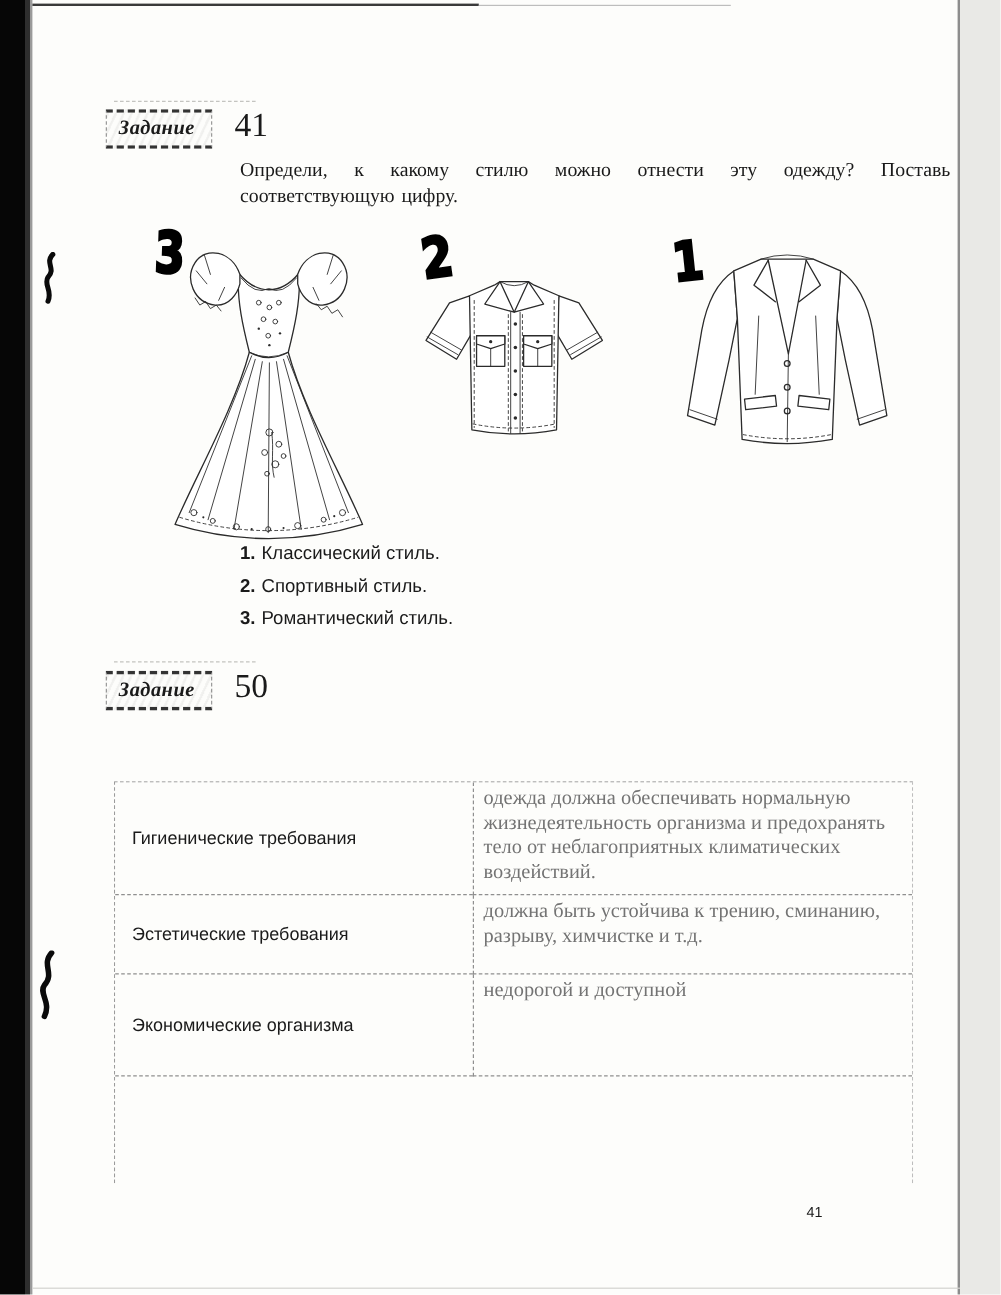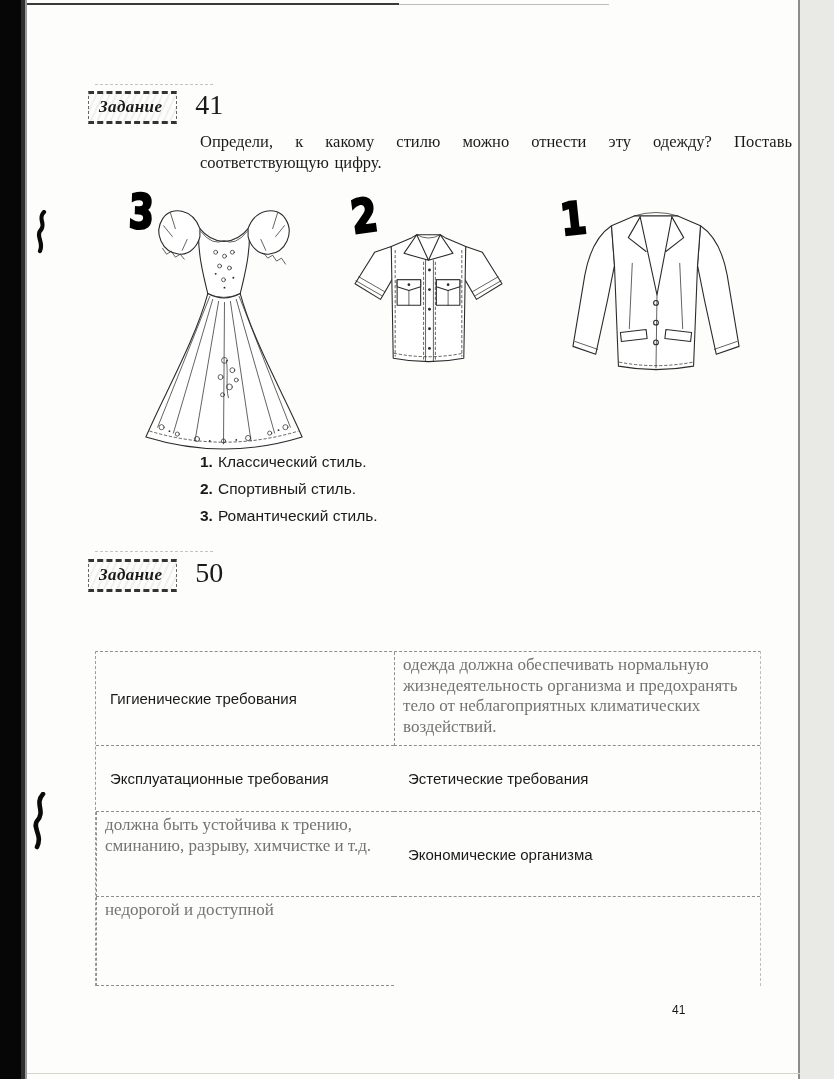--- a/index.html
+++ b/index.html
@@ -230,21 +230,20 @@
   <div class="badge" style="left:88px; top:559px;">
     <span class="badge-frame">Задание</span>
     <span class="badge-num">50</span>
   </div>
 
 
   <div class="req-table">
     <div class="cell req">Гигиенические требования</div>
     <div class="cell ans">одежда должна обеспечивать нормальную жизнедеятельность организма и предохранять тело от неблагоприятных климатических воздействий.</div>
 
-    <div class="cell req">Эксплуатационные требования</div>
     <div class="cell req">Эстетические требования</div>
 
     <div class="cell ans">должна быть устойчива к трению, сминанию, разрыву, химчистке и т.д.</div>
 
     <div class="cell req">Экономические организма</div>
     <div class="cell ans">недорогой и доступной</div>
   </div>
 
   <div class="page-num">41</div>
 

